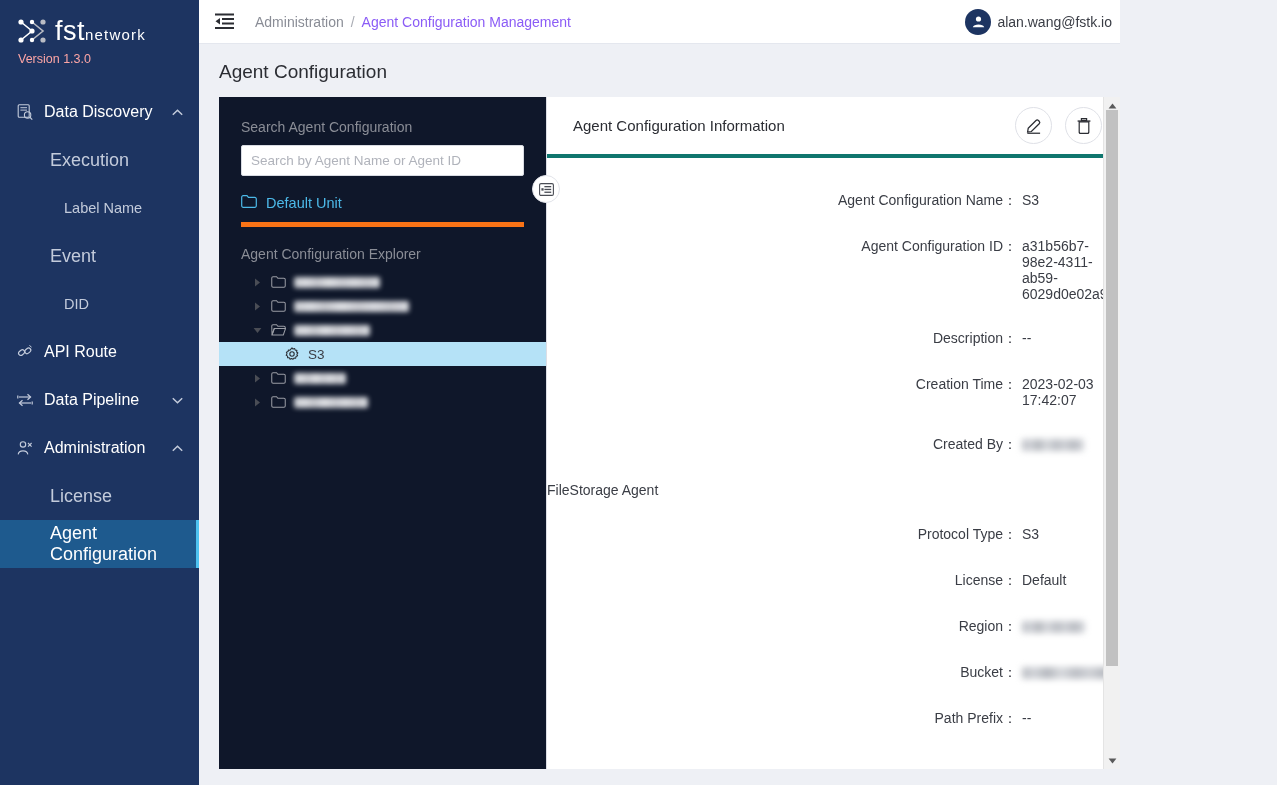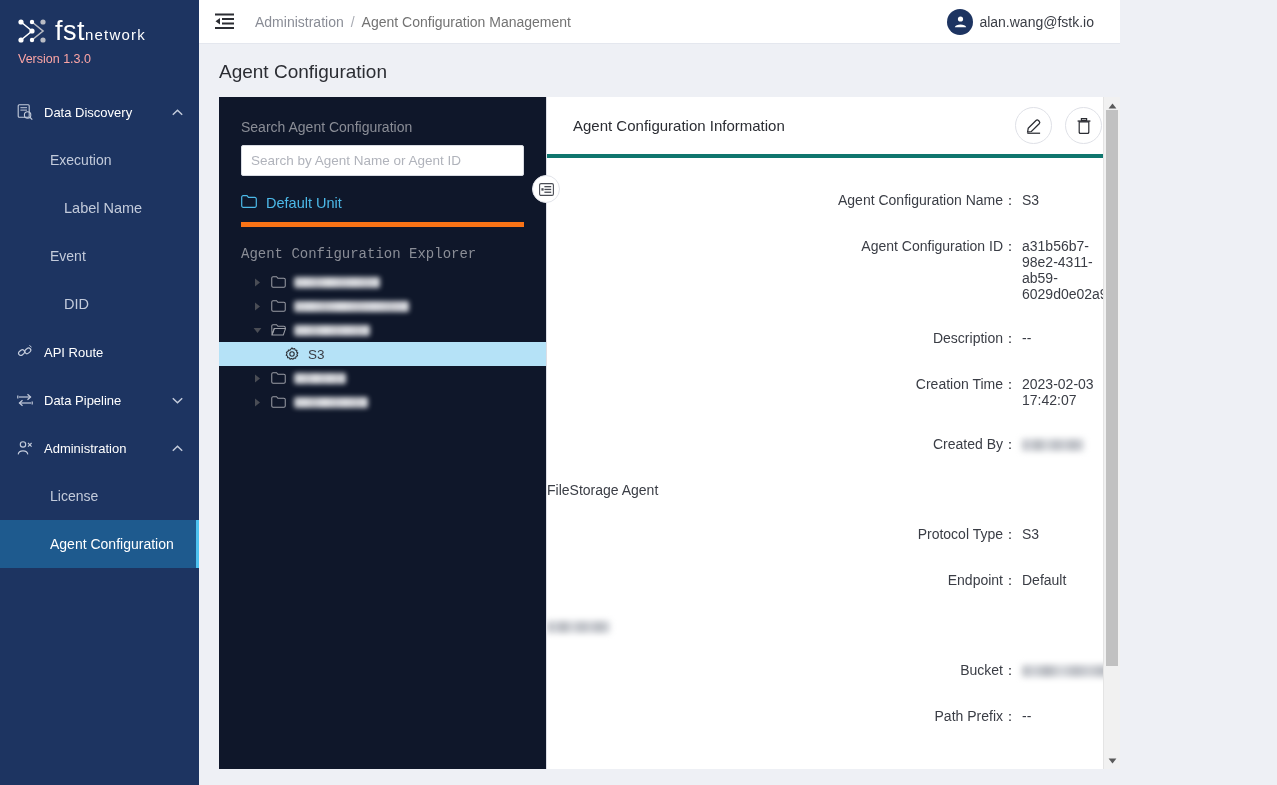--- a/index.html
+++ b/index.html
@@ -26,29 +26,29 @@
   .brand-text { font-size: 27px; color: #ffffff; letter-spacing: .5px; line-height: 1; font-weight: 300; }
   .brand-text .netw { font-size: 15px; letter-spacing: 1.2px; }
   .version { font-size: 12.5px; color: #fca5a5; margin-top: 6px; padding-left: 2px; }
 
   .nav { margin-top: 22px; }
   .nav-item {
     position: relative;
     display: flex; align-items: center;
     height: 48px;
     color: #c3cbdb;
-    font-size: 13px;
+    font-size: 16px;
     cursor: pointer;
     user-select: none;
   }
   .nav-item .ico { width: 22px; margin-left: 14px; display: flex; align-items: center; justify-content: center; color: #c3cbdb; }
   .nav-item .lbl { margin-left: 8px; flex: 1; }
   .nav-item .chev { margin-right: 16px; font-size: 11px; color: #c3cbdb; }
   .nav-item.lvl1 { padding-left: 0; }
-  .nav-item.lvl2 { padding-left: 50px; font-size: 14px; }
+  .nav-item.lvl2 { padding-left: 50px; font-size: 18px; }
   .nav-item.lvl3 { padding-left: 64px; font-size: 14.5px; }
   .nav-item.lvl2 .lbl, .nav-item.lvl3 .lbl { margin-left: 0; }
   .nav-item.active {
     background: #1e5a8e;
     color: #ffffff;
   }
   .nav-item.active::after {
     content:""; position: absolute; right: 0; top: 0; bottom: 0; width: 3px; background: #4ec3f0;
   }
   .nav-item.strong { color: #ffffff; font-weight: 400; }
@@ -59,22 +59,22 @@
   .topbar {
     height: 44px; background: #ffffff;
     display: flex; align-items: center;
     border-bottom: 1px solid #e4e7ee;
     flex: 0 0 44px;
   }
   .collapse-btn { width: 34px; margin-left: 8px; display: flex; align-items: center; justify-content: center; cursor: pointer; }
   .breadcrumb { display: flex; align-items: center; font-size: 14px; margin-left: 14px; }
   .breadcrumb .crumb { color: #8a8d96; cursor: pointer; }
   .breadcrumb .sep { color: #a9acb4; margin: 0 7px; }
-  .breadcrumb .crumb.current { color: #737373; cursor: default; }
-  .userbox { margin-left: auto; display: flex; align-items: center; gap: 6px; padding-right: 26px; cursor: pointer; }
+  .breadcrumb .crumb.current { color: #8b5cf6; cursor: default; }
+  .userbox { margin-left: auto; display: flex; align-items: center; gap: 6px; padding-right: 8px; cursor: pointer; }
   .avatar { width: 26px; height: 26px; border-radius: 50%; background: #1d3461; display: flex; align-items: center; justify-content: center; }
   .username { font-size: 14px; color: #3a3d45; }
 
   .page-title { font-size: 19px; color: #2b2d33; padding: 17px 0 14px 20px; flex: 0 0 auto; }
 
   .content { display: flex; flex: 1; padding: 0 0 16px 20px; min-height: 0; position: relative; }
 
   
   .left-panel {
     width: 328px; flex: 0 0 328px;
@@ -89,21 +89,21 @@
     border: 1px solid #d8dbe2; border-radius: 2px;
     padding: 0 9px; font-size: 13.5px; color: #3a3d45;
     font-family: "Liberation Sans", sans-serif;
     outline: none; background: #fff;
   }
   .search-input::placeholder { color: #b0b3bb; }
 
   .unit-tabs { margin-top: 18px; border-bottom: 5px solid #f97316; position: relative; }
   .unit-tab { display: inline-flex; align-items: center; gap: 9px; padding-bottom: 11px; font-size: 14.5px; color: #4cb9e8; cursor: pointer; }
 
-  .explorer-title { font-size: 14px; color: #8a8d96; margin-top: 19px; margin-bottom: 8px; font-family: Liberation Mono, monospace; }
+  .explorer-title { font-size: 14px; color: #8a8d96; margin-top: 19px; margin-bottom: 8px; }
   .tree { }
   .tree-row { display: flex; align-items: center; height: 24px; font-size: 13.5px; color: #3a3d45; cursor: pointer; padding-left: 6px; }
   .tree-row.selected { background: #b5e2f7; margin-left: -22px; margin-right: -22px; padding-left: 22px; }
   .tw { width: 20px; display: flex; align-items: center; justify-content: center; color: #5a5d66; font-size: 9px; }
   .tree-ico { width: 22px; display: flex; align-items: center; justify-content: center; color: #9a9da5; }
   .tree-lbl { margin-left: 5px; }
   .redacted {
     display: inline-block; border-radius: 2px;
     background: linear-gradient(90deg,#c9cbd0 0%,#d9dbe0 14%,#c2c4ca 27%,#dcdee2 41%,#c7c9cf 56%,#d6d8dd 70%,#c5c7cd 84%,#dadce1 100%);
     filter: blur(2.6px);
@@ -447,24 +447,25 @@
               <span class="field-value"><span class="redacted v" style="width:62px"></span></span>
             </div>
             <div class="field-row">
               <span class="field-value">FileStorage Agent</span>
             </div>
             <div class="field-row">
               <span class="field-label">Protocol Type：</span>
               <span class="field-value">S3</span>
             </div>
             <div class="field-row">
-              <span class="field-label">Endpoint：</span>
+              <span class="field-label">License：</span>
               <span class="field-value">Default</span>
             </div>
             <div class="field-row">
+              <span class="field-label">Region：</span>
               <span class="field-value"><span class="redacted v" style="width:63px"></span></span>
             </div>
             <div class="field-row">
               <span class="field-label">Bucket：</span>
               <span class="field-value"><span class="redacted v" style="width:98px"></span></span>
             </div>
             <div class="field-row">
               <span class="field-label">Path Prefix：</span>
               <span class="field-value">--</span>
             </div>

